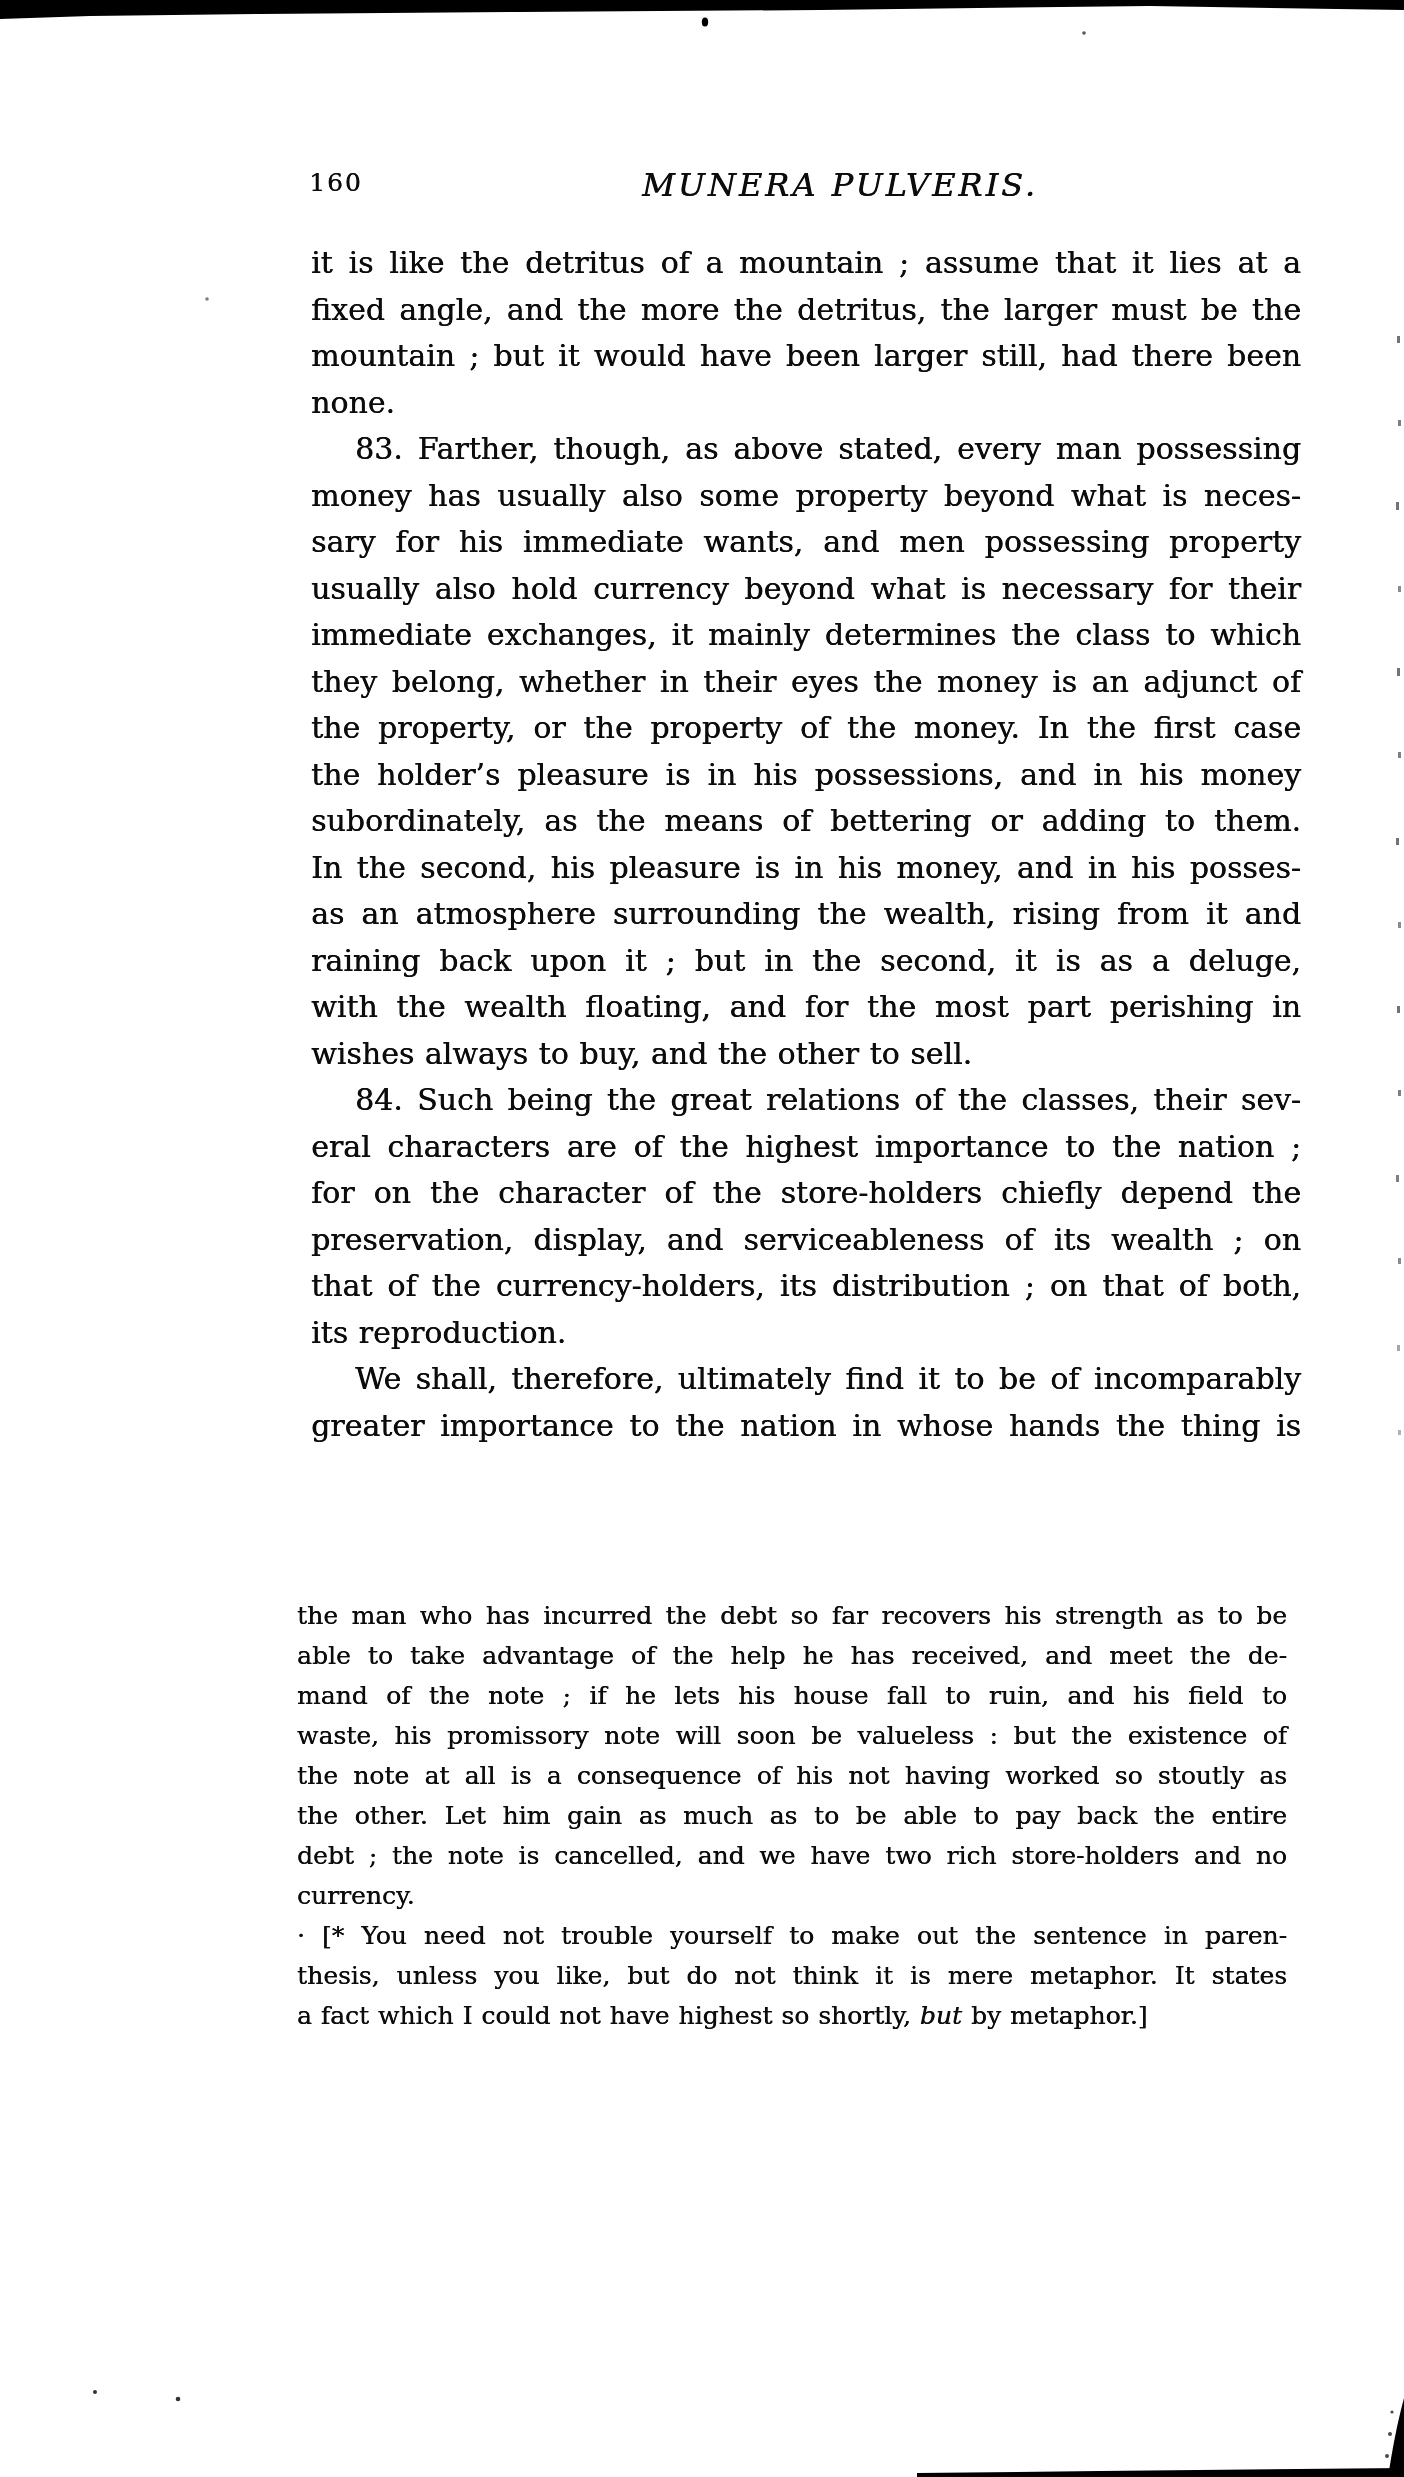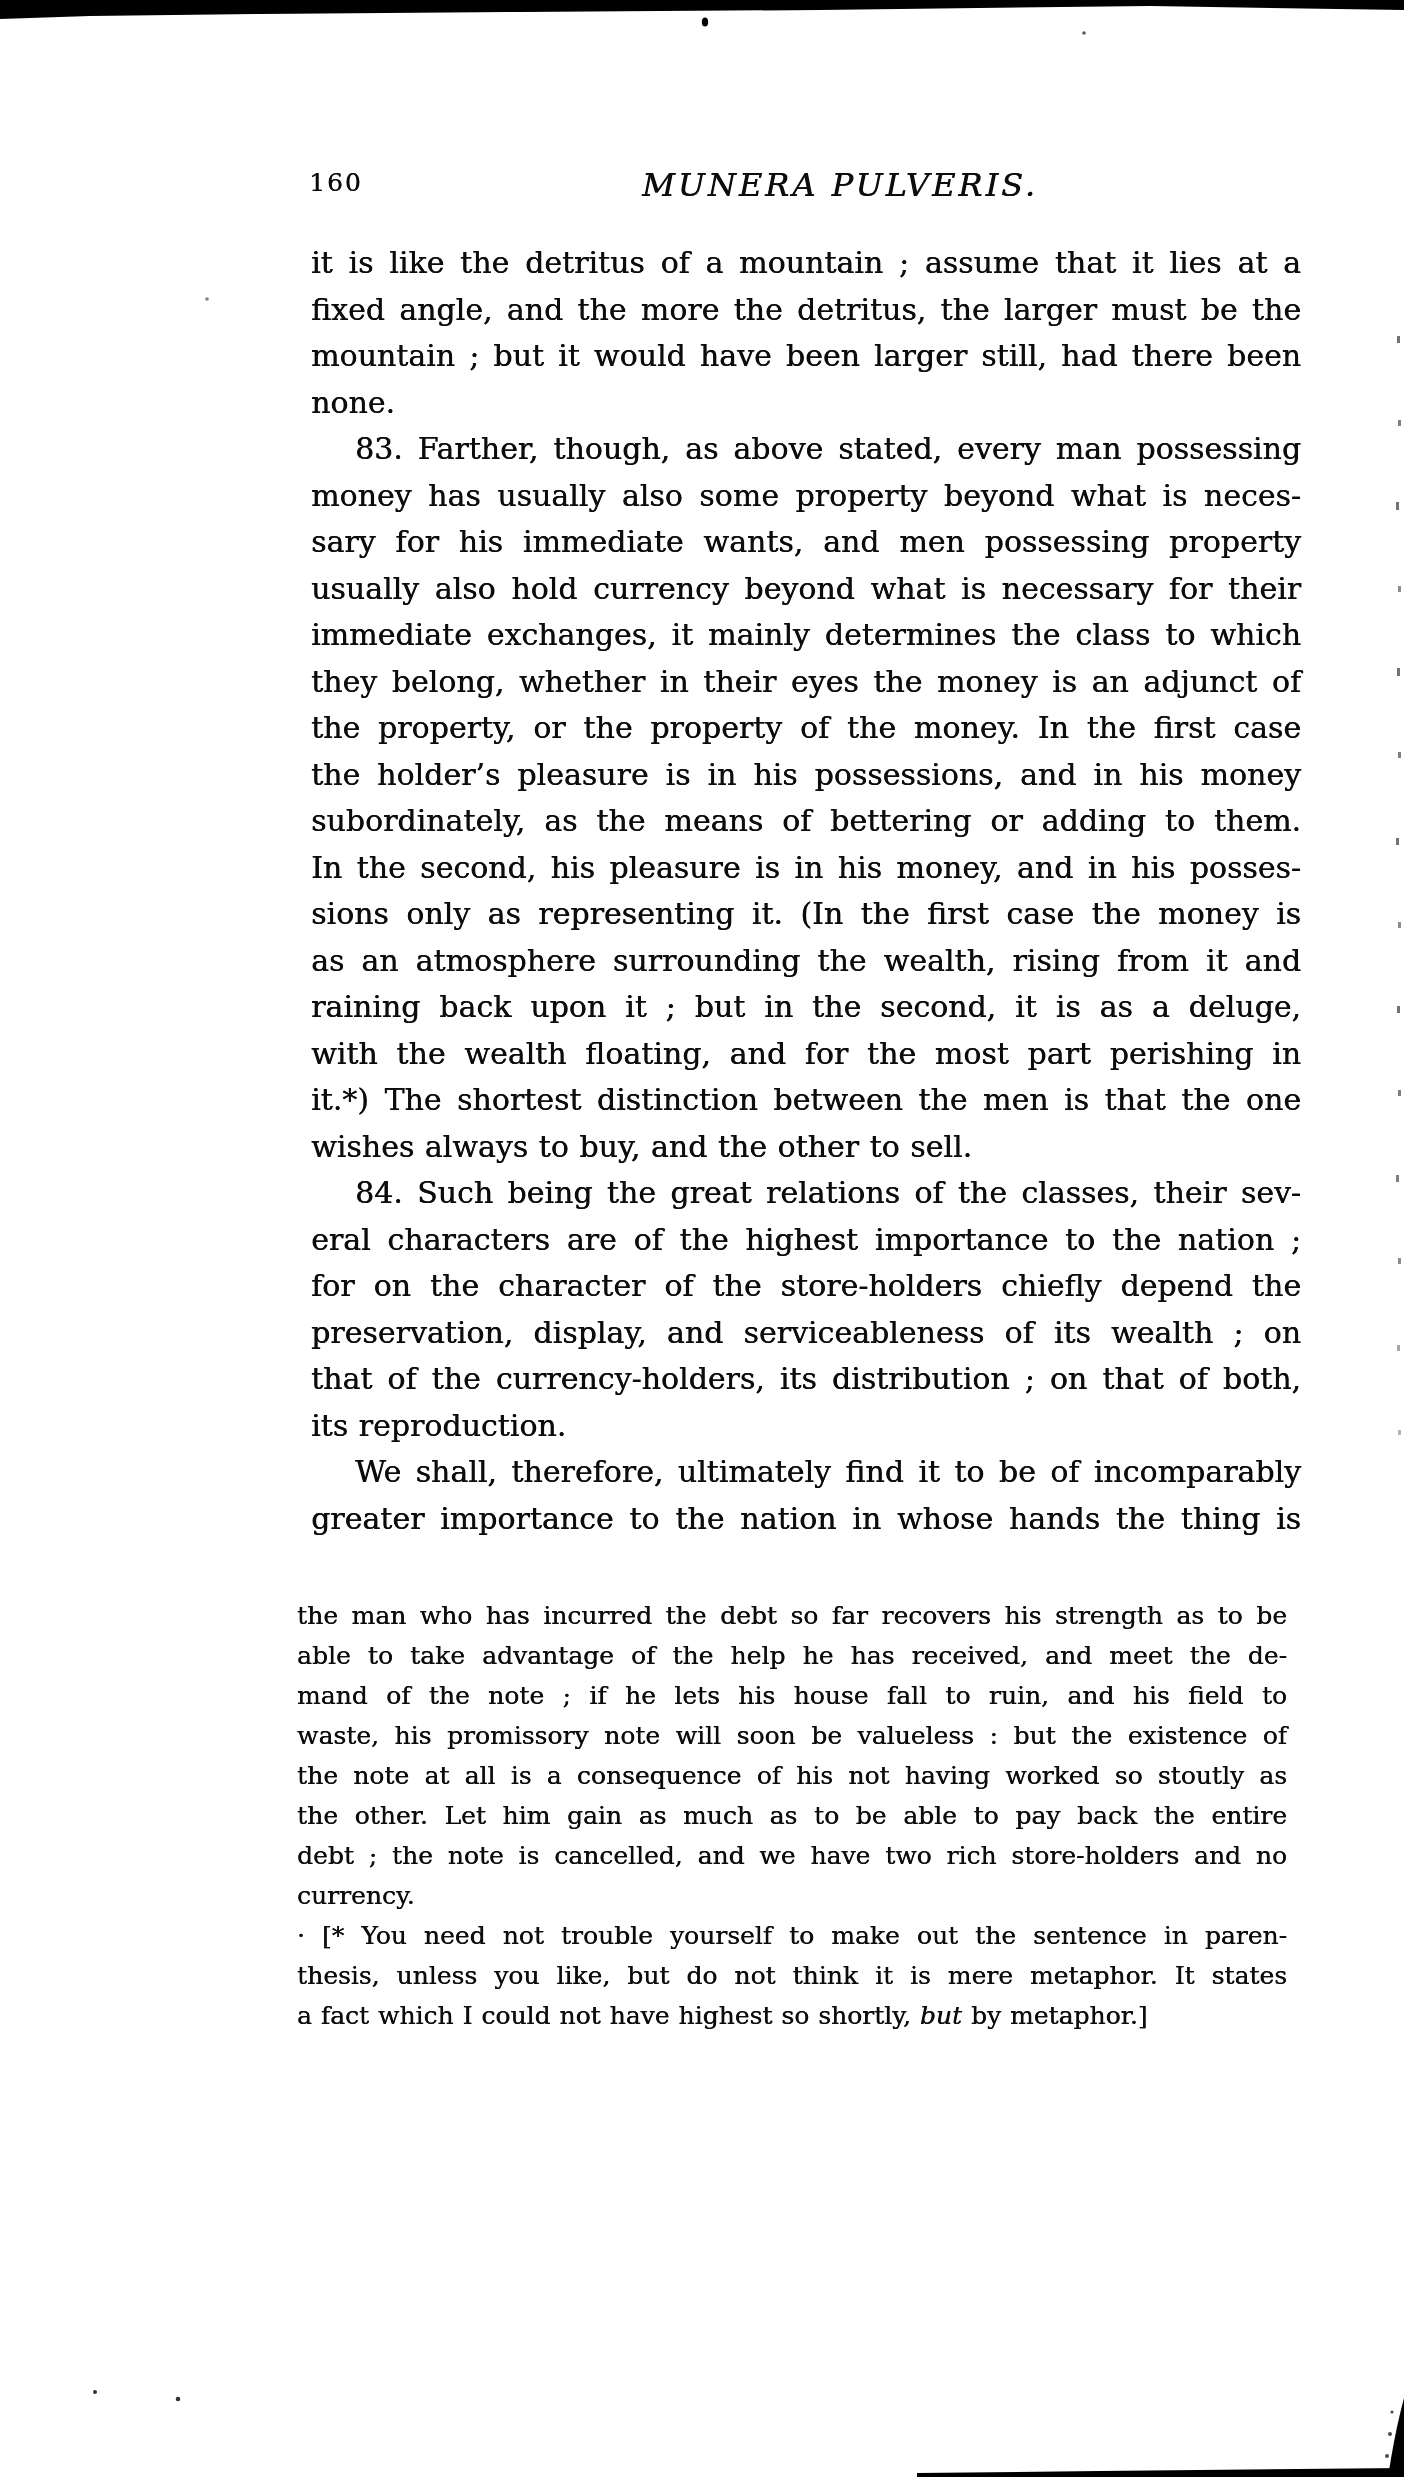--- a/index.html
+++ b/index.html
@@ -71,25 +71,23 @@
     <div class="bl i">83. Farther, though, as above stated, every man possessing</div>
     <div class="bl">money has usually also some property beyond what is neces-</div>
     <div class="bl">sary for his immediate wants, and men possessing property</div>
     <div class="bl">usually also hold currency beyond what is necessary for their</div>
     <div class="bl">immediate exchanges, it mainly determines the class to which</div>
     <div class="bl">they belong, whether in their eyes the money is an adjunct of</div>
     <div class="bl">the property, or the property of the money. In the first case</div>
     <div class="bl">the holder’s pleasure is in his possessions, and in his money</div>
     <div class="bl">subordinately, as the means of bettering or adding to them.</div>
     <div class="bl">In the second, his pleasure is in his money, and in his posses-</div>
-    <div class="bl">sions only as representing it. (In the first case the money is</div>
     <div class="bl">as an atmosphere surrounding the wealth, rising from it and</div>
     <div class="bl">raining back upon it ; but in the second, it is as a deluge,</div>
     <div class="bl">with the wealth floating, and for the most part perishing in</div>
-    <div class="bl">it.*) The shortest distinction between the men is that the one</div>
     <div class="bl e">wishes always to buy, and the other to sell.</div>
     <div class="bl i">84. Such being the great relations of the classes, their sev-</div>
     <div class="bl">eral characters are of the highest importance to the nation ;</div>
     <div class="bl">for on the character of the store-holders chiefly depend the</div>
     <div class="bl">preservation, display, and serviceableness of its wealth ; on</div>
     <div class="bl">that of the currency-holders, its distribution ; on that of both,</div>
     <div class="bl e">its reproduction.</div>
     <div class="bl i">We shall, therefore, ultimately find it to be of incomparably</div>
     <div class="bl">greater importance to the nation in whose hands the thing is</div>
   </div>

